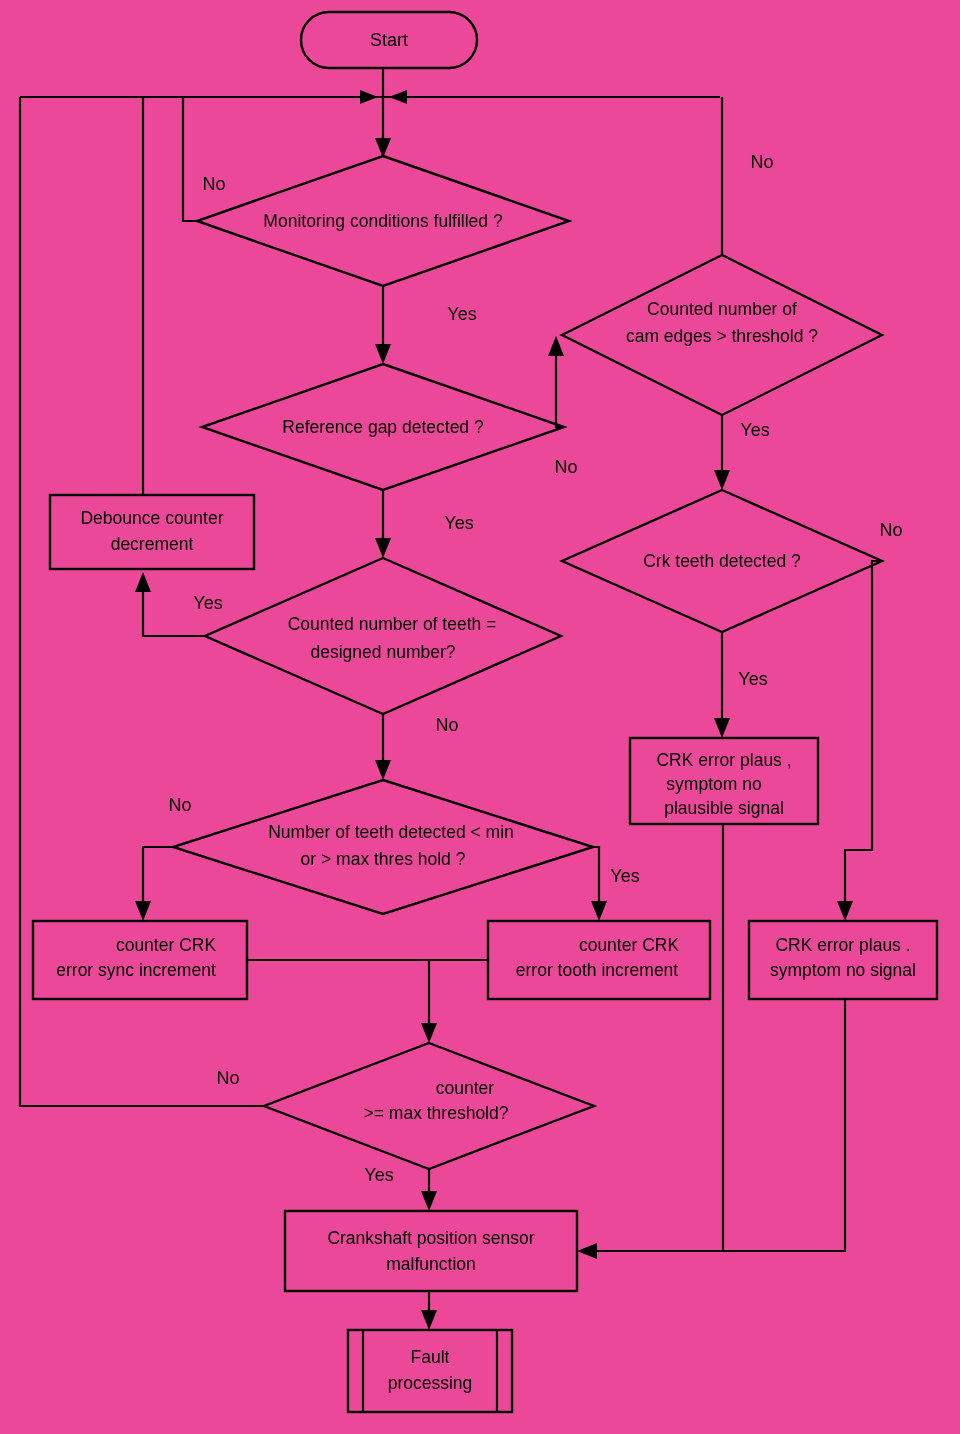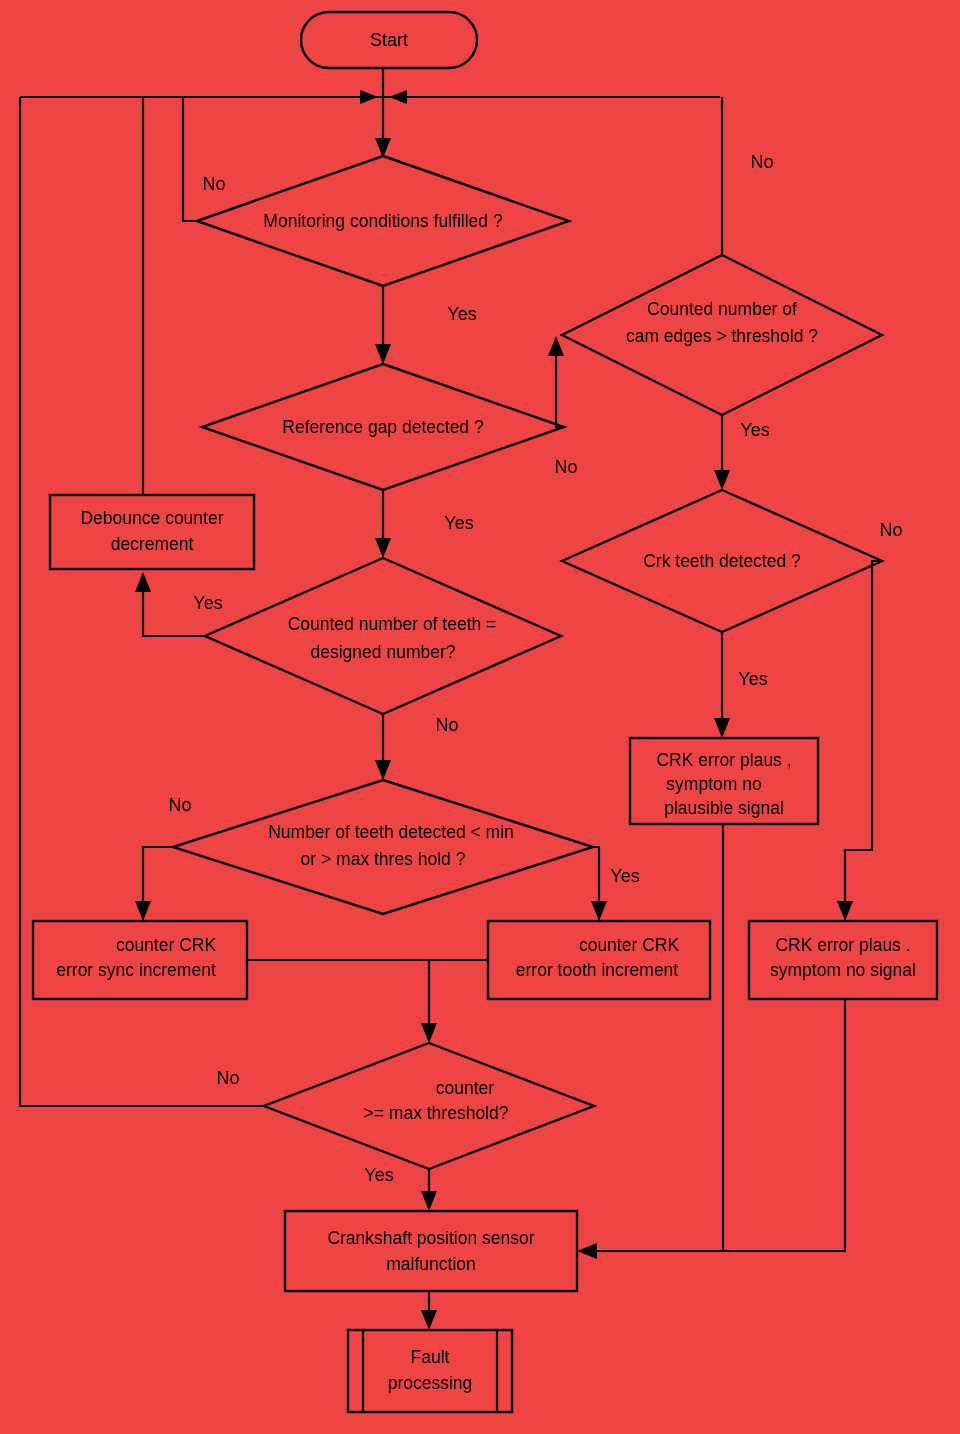--- a/index.html
+++ b/index.html
@@ -4,21 +4,21 @@
 <style>
   html, body {
     margin: 0;
     padding: 0;
     background: #ffffff;
   }
   #flow-root {
     position: relative;
     width: 960px;
     height: 1434px;
-    background: #ef4444;
+    background: #ec4899;
     font-family: "Liberation Sans", sans-serif;
   }
   svg#flow-svg {
     display: block;
     width: 960px;
     height: 1434px;
   }
   .shape-fill { fill: #ffffff; }
   .shape-stroke { stroke: #000000; fill: none; }
   .conn { stroke: #000000; stroke-width: 2.2; fill: none; }

